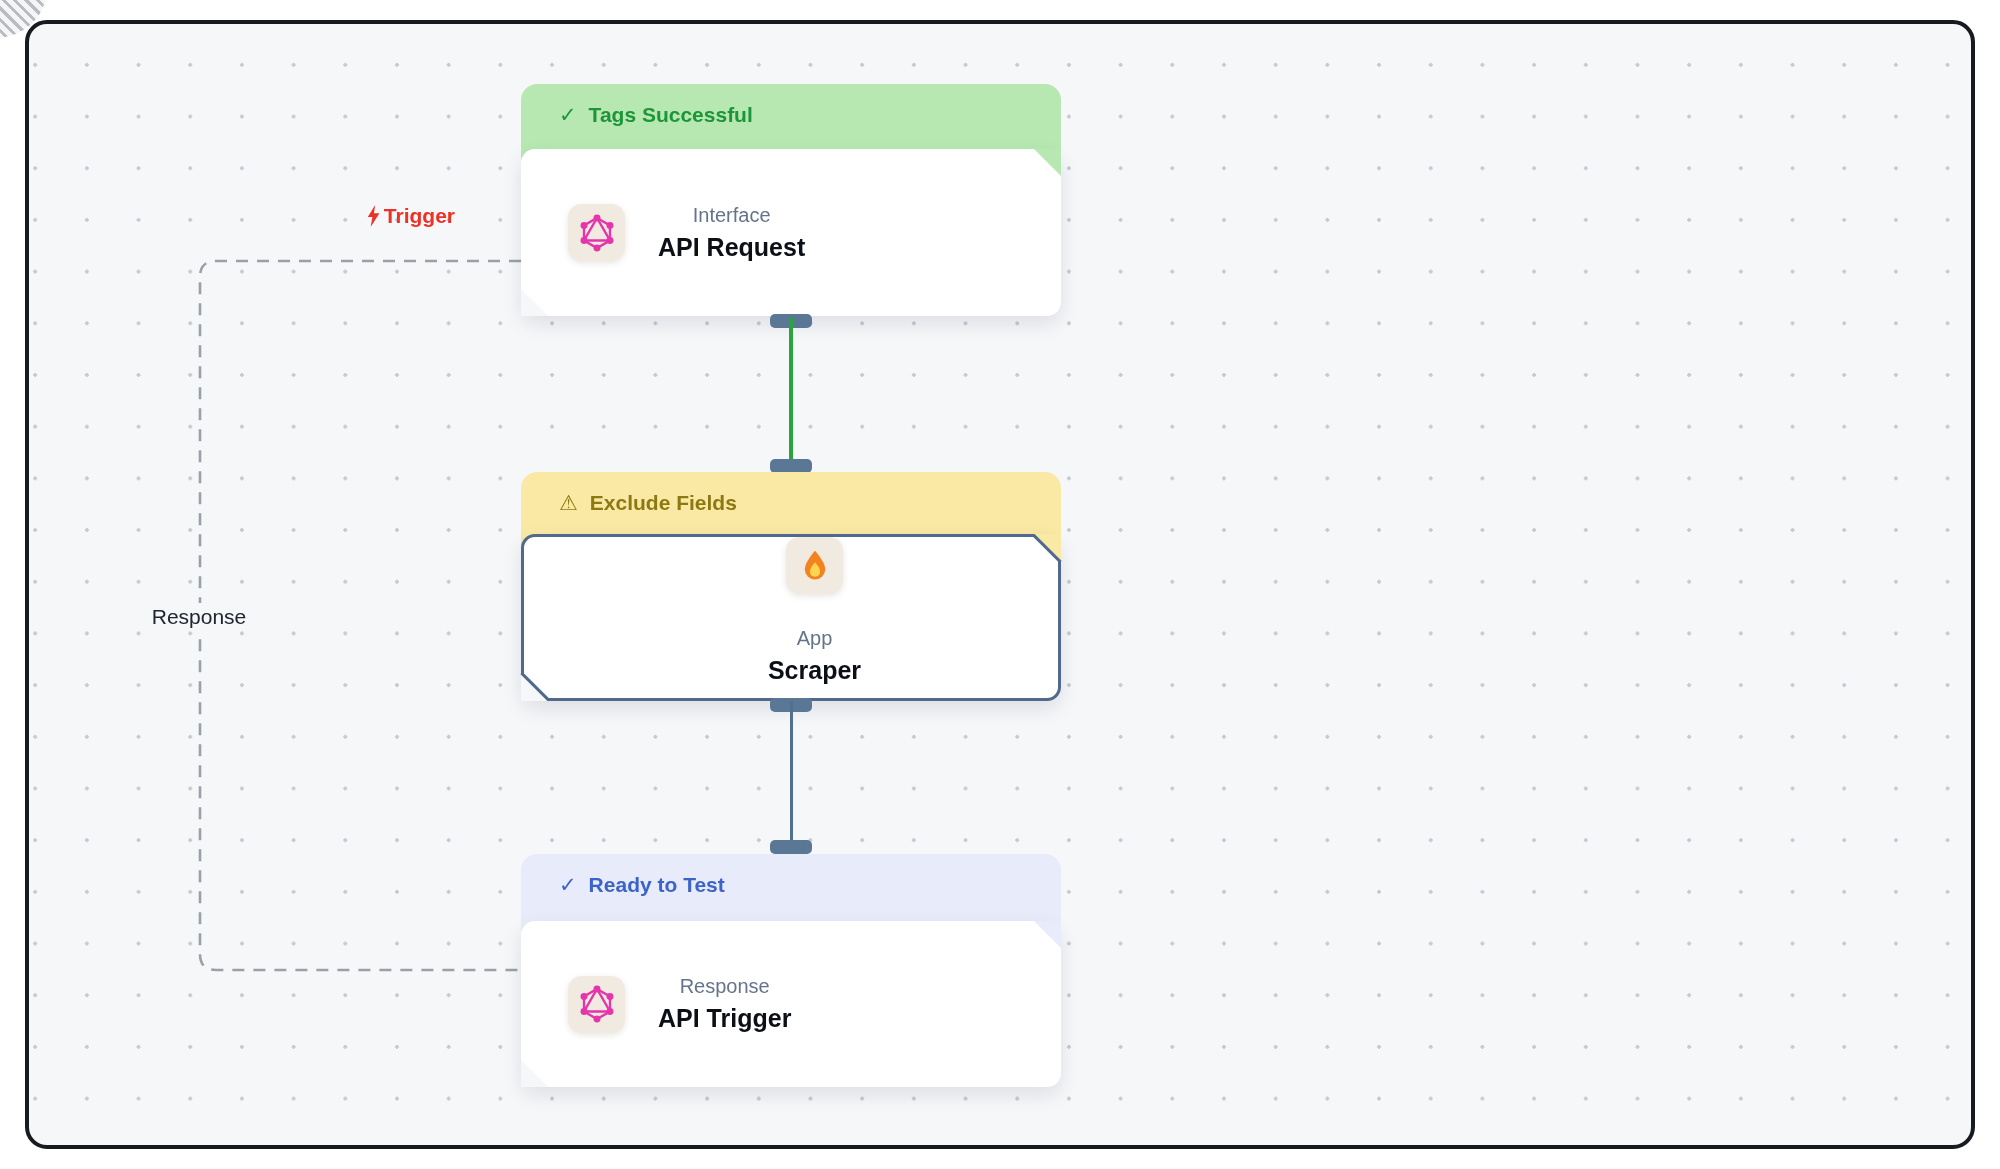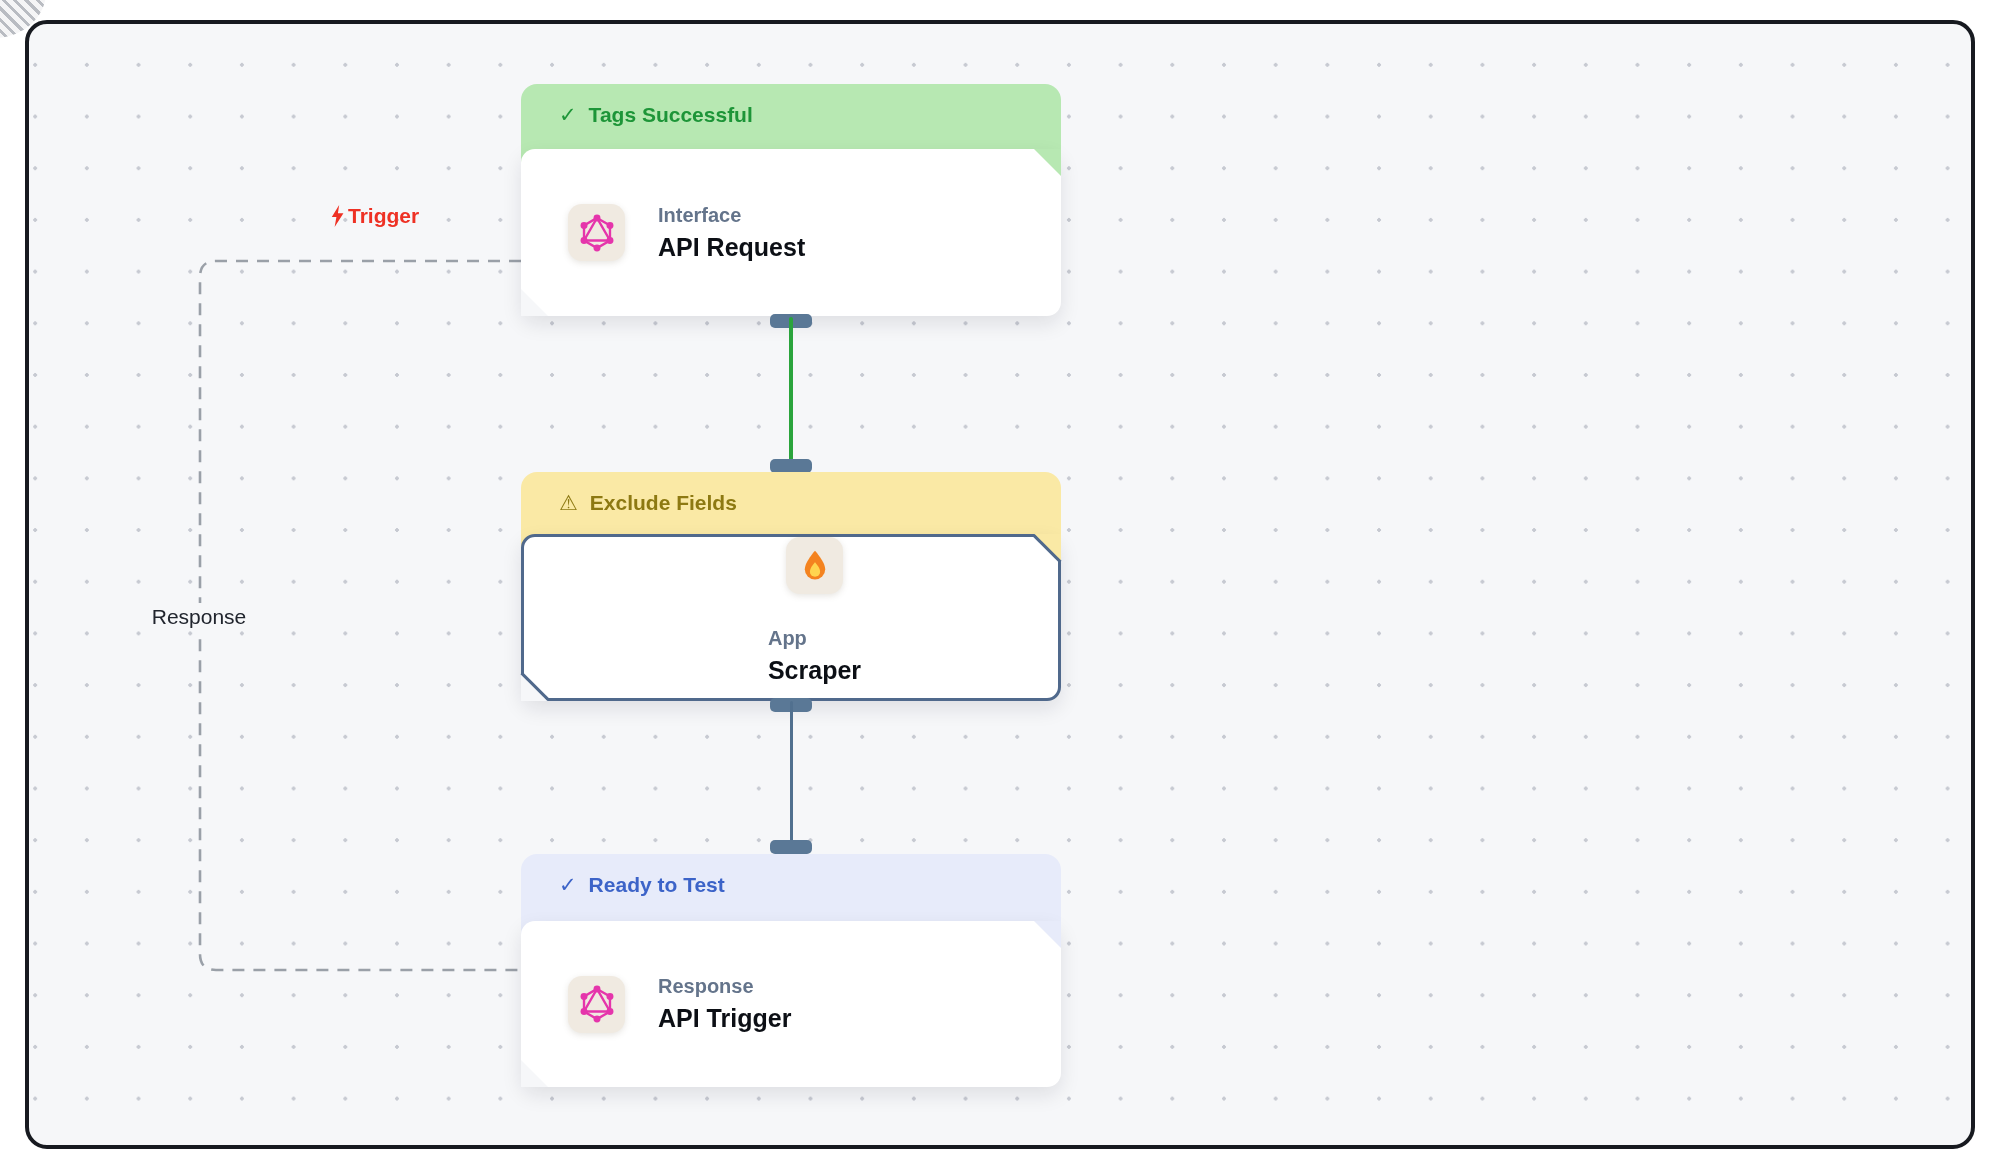--- a/index.html
+++ b/index.html
@@ -17,21 +17,21 @@
   .frame { position:absolute; left:25px; top:20px; width:1950px; height:1129px;
     border:4px solid #171a20; border-radius:22px; background:#f6f7f9; overflow:hidden; z-index:1;
     background-image:radial-gradient(circle,#c7cad2 1.7px,rgba(0,0,0,0) 2.1px);
     background-size:51.7px 51.7px; background-position:32px 15px; }
 
   .loop-svg { position:absolute; left:0; top:0; pointer-events:none; }
   .loop-label { position:absolute; left:170px; top:593px; transform:translate(-50%,-50%);
     background:#f6f7f9; padding:2px 8px; font-size:21px; color:#21252e; }
 
   .trigger { position:absolute; left:300px; top:180px; width:126px; display:flex;
-    align-items:center; justify-content:flex-start; gap:2px; color:#ee3124;
+    align-items:center; justify-content:flex-end; gap:2px; color:#ee3124;
     font-size:21px; font-weight:700; }
 
   
   .node { position:absolute; left:492px; width:540px; }
   .banner { position:absolute; left:0; top:0; width:540px; height:110px; border-radius:16px;
     display:flex; align-items:flex-start; padding:17px 0 0 38px; gap:12px;
     font-size:21px; font-weight:700; }
   .banner .b-ico { font-size:21px; font-weight:700; line-height:28px; }
   .banner .b-txt { line-height:28px; }
   .n1 .banner { background:#b7e8b2; color:#1d9538; }
@@ -53,21 +53,21 @@
   .cut-bl { position:absolute; bottom:0; left:0; width:27px; height:27px;
     clip-path:polygon(0 0,0 100%,100% 100%); background:#f6f7f9; }
   .n2 .cut-bl { bottom:-3px; left:-3px; }
   .cut-line { position:absolute; width:38px; height:3px; background:#50698c; }
   .cut-line.tr { top:10px; right:-8px; transform:rotate(45deg); }
   .cut-line.bl { bottom:10px; left:-8px; transform:rotate(45deg); }
 
   .tile { width:57px; height:57px; border-radius:14px; background:#f0eae1;
     display:flex; align-items:center; justify-content:center; flex:0 0 auto;
     box-shadow:0 2px 6px rgba(120,110,90,.18); }
-  .meta .cat { font-size:20px; color:#64748b; font-weight:700; }
+  .meta .cat { font-size:20px; color:#64748b; font-weight:400;text-align:center; }
   .meta .ttl { font-size:25px; color:#0c0f15; font-weight:700; margin-top:6px; }
 
   .cap { position:absolute; width:42px; height:14px; background:#5a7896; border-radius:5px; }
   .vline { position:absolute; width:4px; border-radius:2px; }
   .vline.green { background:#2aa43c; }
   .vline.slate { background:#51708f; }
 
   
   .panel { position:absolute; left:1040px; top:120px; width:866px; height:956px;
     background:#ffffff; border-radius:14px; box-shadow:0 12px 34px rgba(15,23,42,.16);

